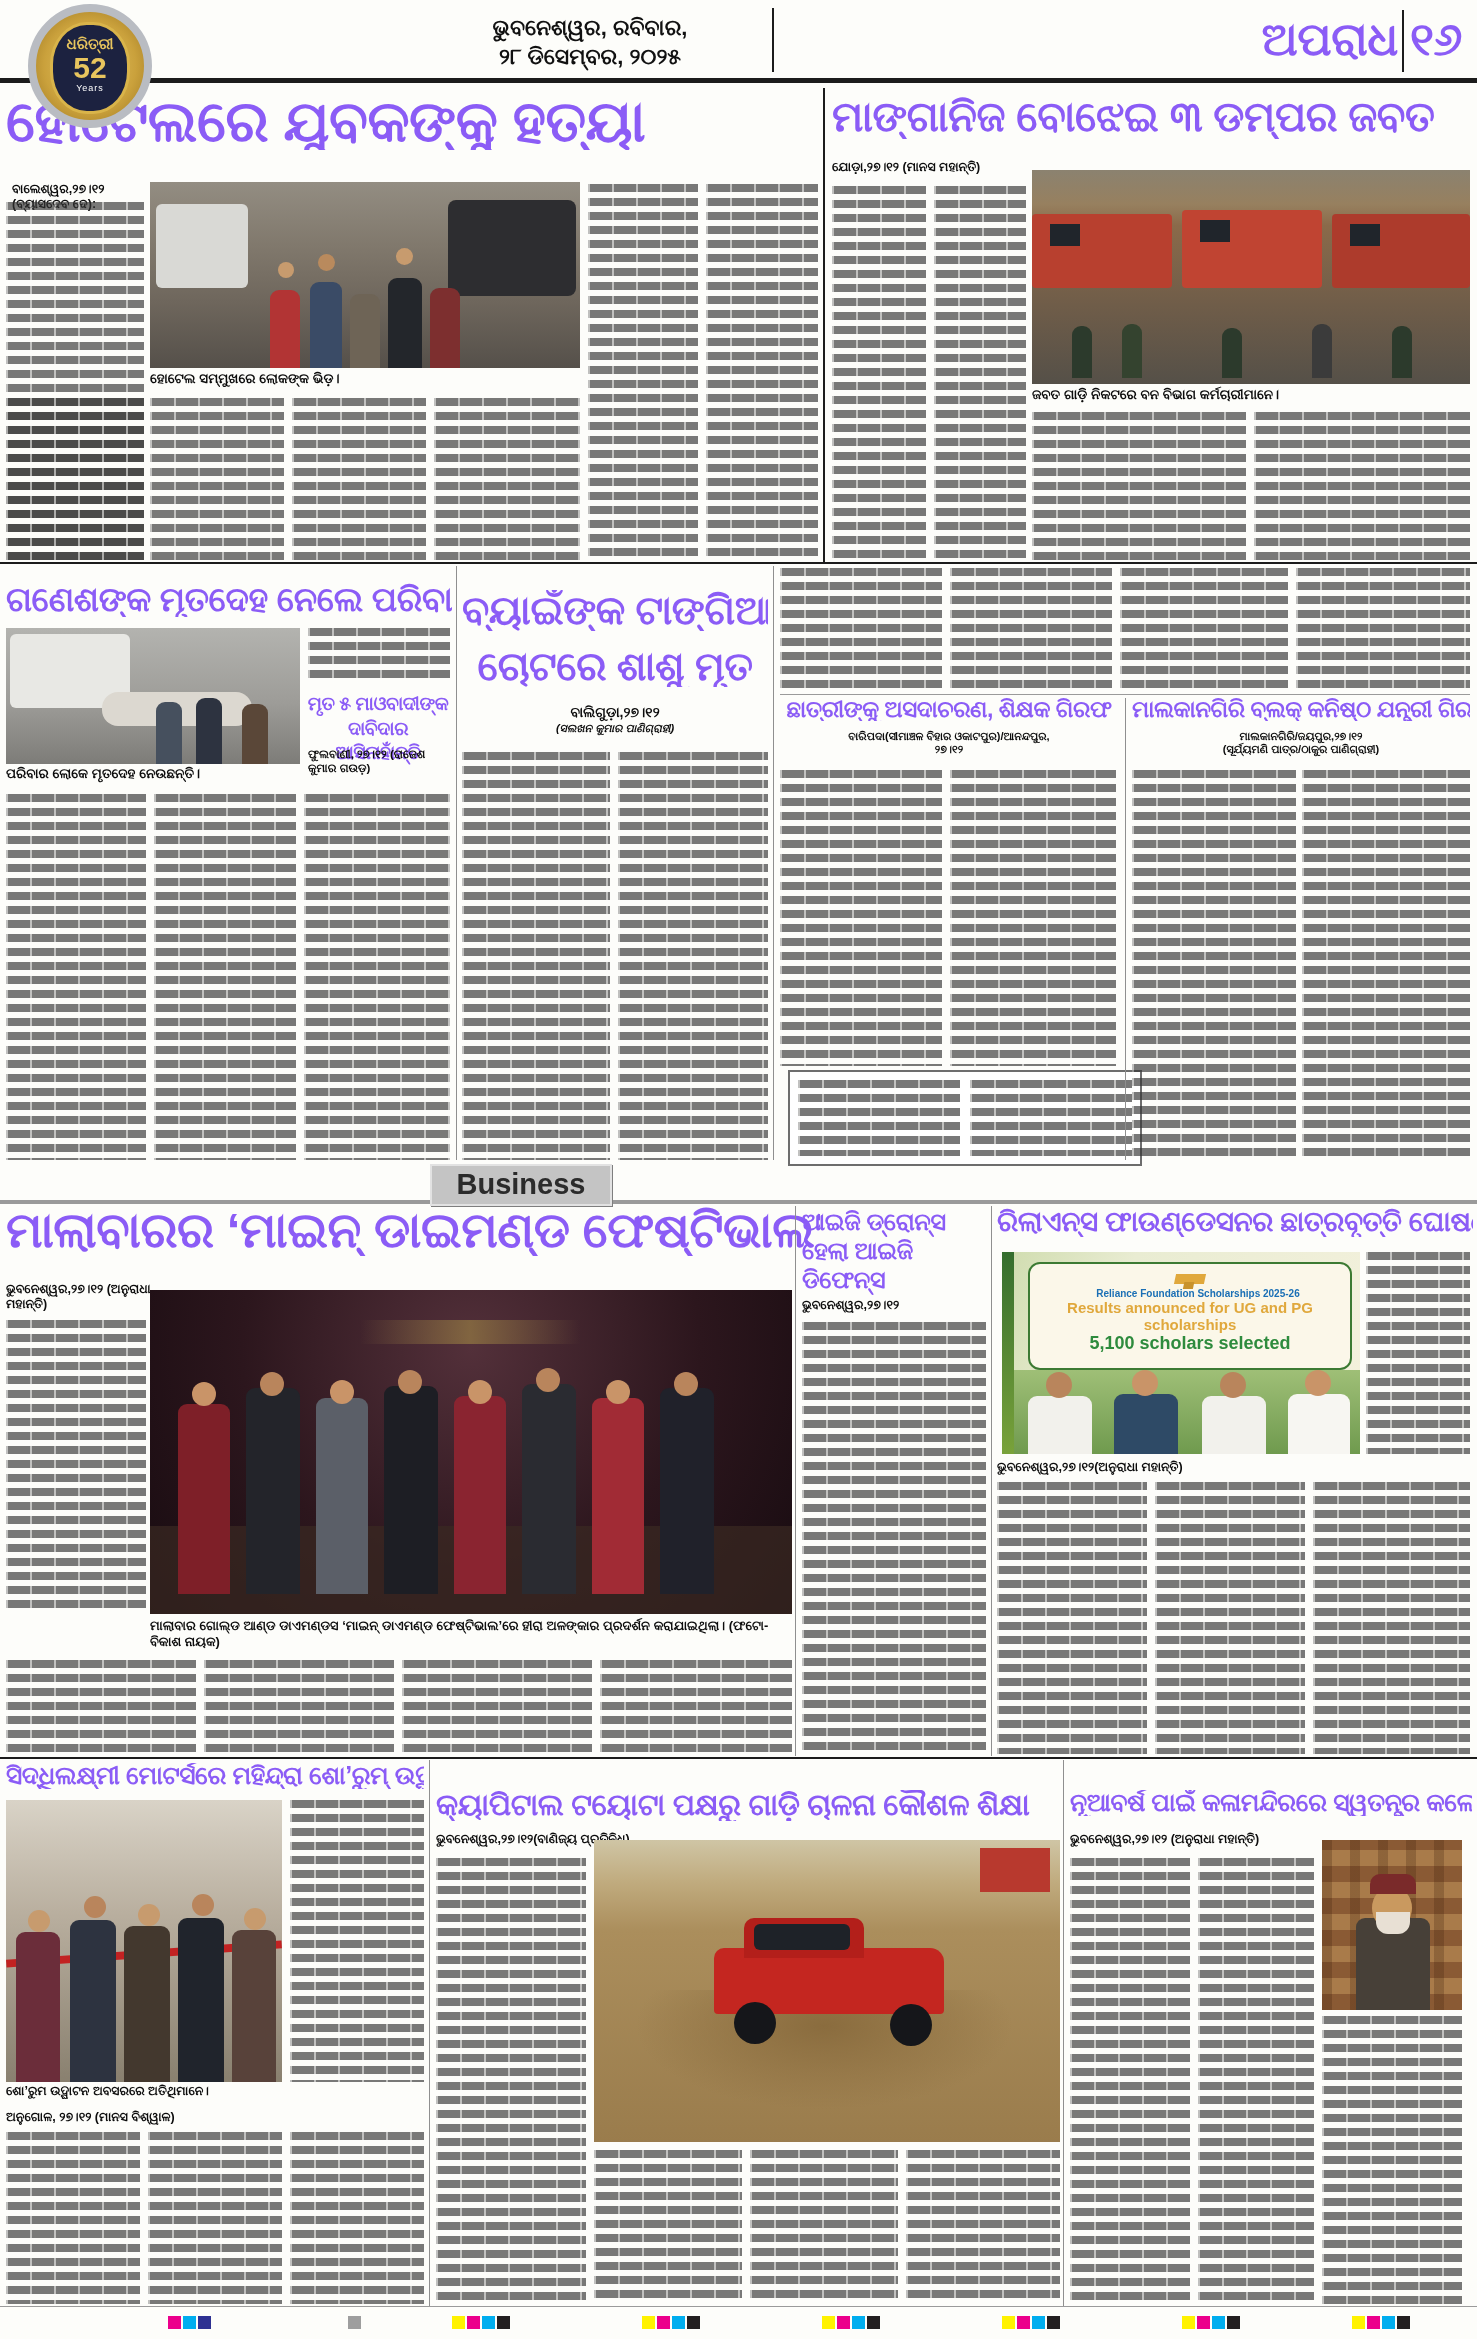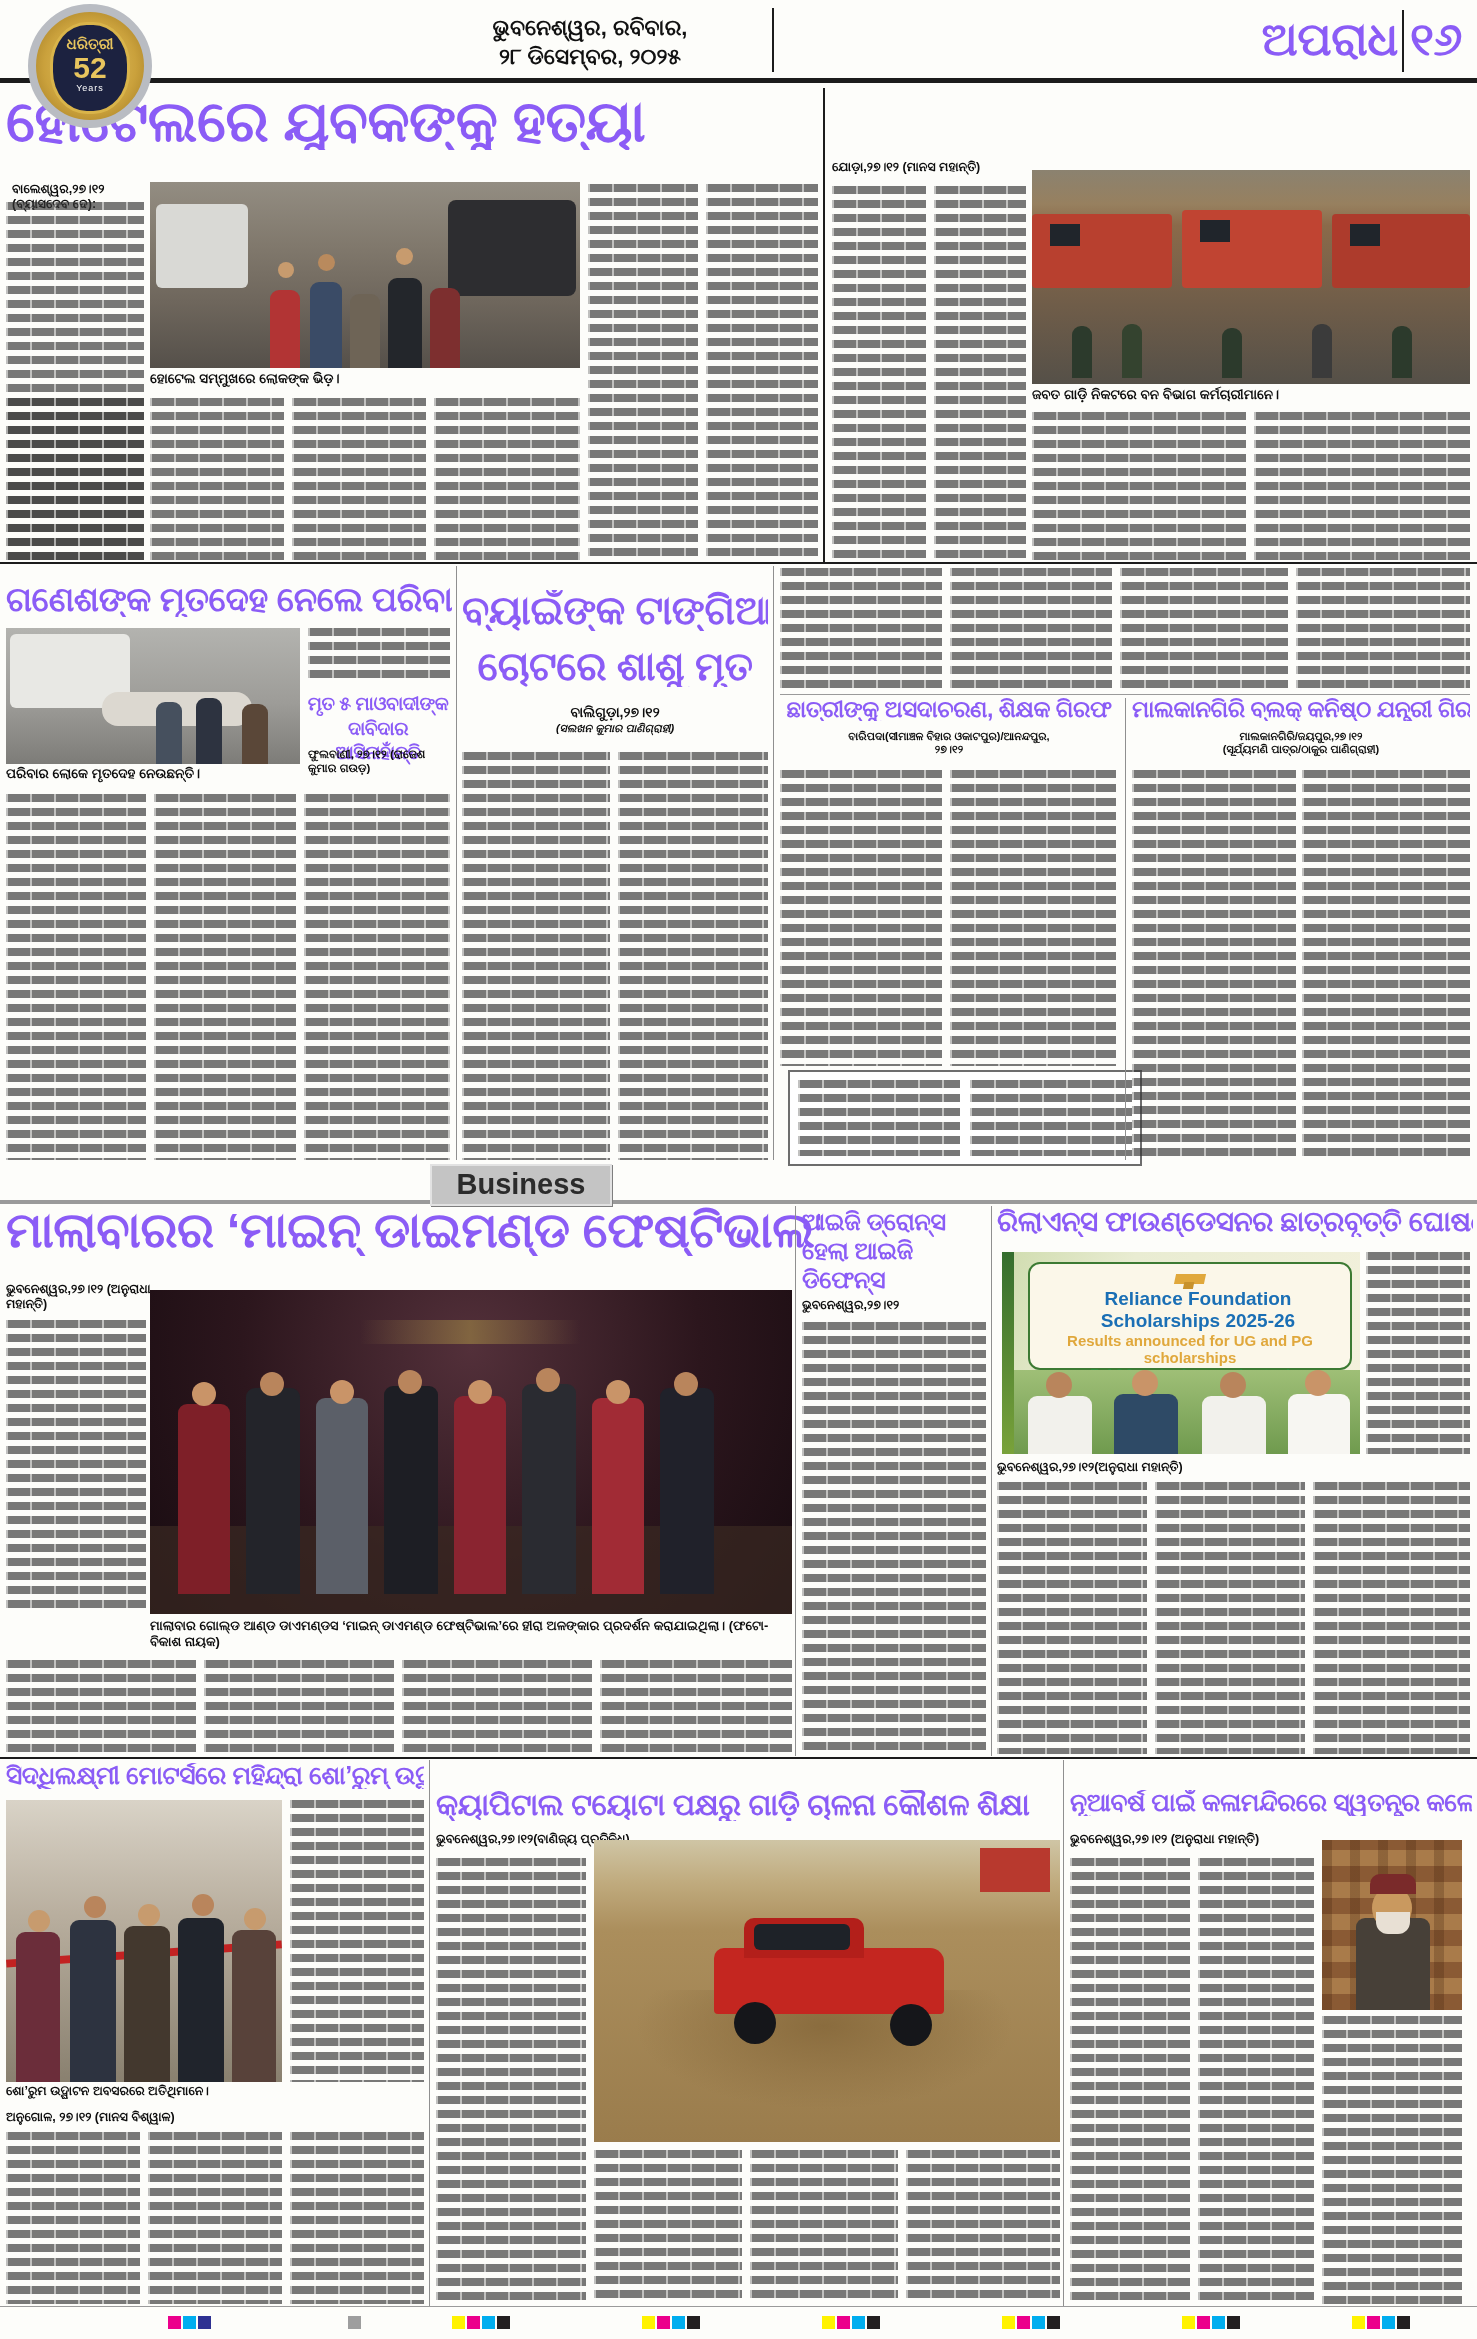--- a/index.html
+++ b/index.html
@@ -32,21 +32,21 @@
   .logo-years{color:#fff;font-size:9px;letter-spacing:1px;}
   
   .biz{background:#c4c4c4;border:2px solid #e2e2e2;box-shadow:1px 1px 0 #7e7e7e;
        font-weight:bold;font-size:29px;color:#2b2b2b;text-align:center;line-height:36px;}
   
   .rel-card{position:absolute;background:linear-gradient(115deg,#cfdcae 0%,#e9ecd2 30%,#f4f1dd 100%);}
   .rel-greenbar{position:absolute;left:0;top:0;width:12px;height:100%;
        background:linear-gradient(180deg,#356e2e,#79a23a);}
   .rel-panel{position:absolute;left:26px;top:10px;right:8px;height:108px;background:#fbf7e9;
        border:2px solid #3c7a33;border-radius:12px;box-sizing:border-box;text-align:center;padding-top:6px;}
-  .rel-title{font-weight:bold;font-size:19px;padding-left:16px;}
+  .rel-title{font-weight:bold;font-size:10px;padding-left:16px;}
   .rel-sub{font-weight:bold;font-size:15px;}
   .rel-stat{font-weight:bold;font-size:18px;}
   .cap-icon{display:inline-block;width:30px;height:10px;background:#e0a83c;position:relative;transform:skewX(-12deg);}
   .cap-icon:after{content:"";position:absolute;left:10px;top:8px;width:10px;height:7px;background:#c8922c;}
   .regrow span{display:inline-block;width:13px;height:13px;margin-right:2px;vertical-align:top;}
 </style>
 </head>
 <body>
 
 <div id="page">
@@ -87,20 +87,21 @@
   <div class="abs cap" style="left:150px;top:371px;width:430px;">ହୋଟେଲ ସମ୍ମୁଖରେ ଲୋକଙ୍କ ଭିଡ଼।</div>
 
   <div class="abs fill" style="left:6px;top:398px;width:138px;height:164px;"></div>
   <div class="abs fill" style="left:150px;top:398px;width:134px;height:164px;"></div>
   <div class="abs fill" style="left:292px;top:398px;width:134px;height:164px;"></div>
   <div class="abs fill" style="left:434px;top:398px;width:146px;height:164px;"></div>
   <div class="abs fill" style="left:588px;top:184px;width:110px;height:378px;"></div>
   <div class="abs fill" style="left:706px;top:184px;width:112px;height:378px;"></div>
 
   <div class="abs vr" style="left:823px;top:88px;height:474px;"></div>
+  <div class="abs hl nowrap" style="left:832px;top:96px;width:640px;font-size:42px;">ମାଙ୍ଗାନିଜ ବୋଝେଇ ୩ ଡମ୍ପର ଜବତ</div>
   <div class="abs dl" style="left:832px;top:160px;width:210px;">ଯୋଡ଼ା,୨୭।୧୨ (ମାନସ ମହାନ୍ତି)</div>
   <div class="abs fill" style="left:832px;top:186px;width:94px;height:374px;"></div>
   <div class="abs fill" style="left:934px;top:186px;width:92px;height:374px;"></div>
 
   <div class="ph" style="left:1032px;top:170px;width:438px;height:214px;background:linear-gradient(180deg,#8b8270 0%,#97805f 16%,#8a6a4a 26%,#555048 100%);">
     <div class="abs" style="left:0;top:44px;width:140px;height:74px;background:#b8402f;border-radius:4px;"></div>
     <div class="abs" style="left:150px;top:40px;width:140px;height:78px;background:#c04432;border-radius:4px;"></div>
     <div class="abs" style="left:300px;top:44px;width:138px;height:74px;background:#ad3b2c;border-radius:4px;"></div>
     <div class="abs" style="left:18px;top:54px;width:30px;height:22px;background:#20252b;"></div>
     <div class="abs" style="left:168px;top:50px;width:30px;height:22px;background:#20252b;"></div>

